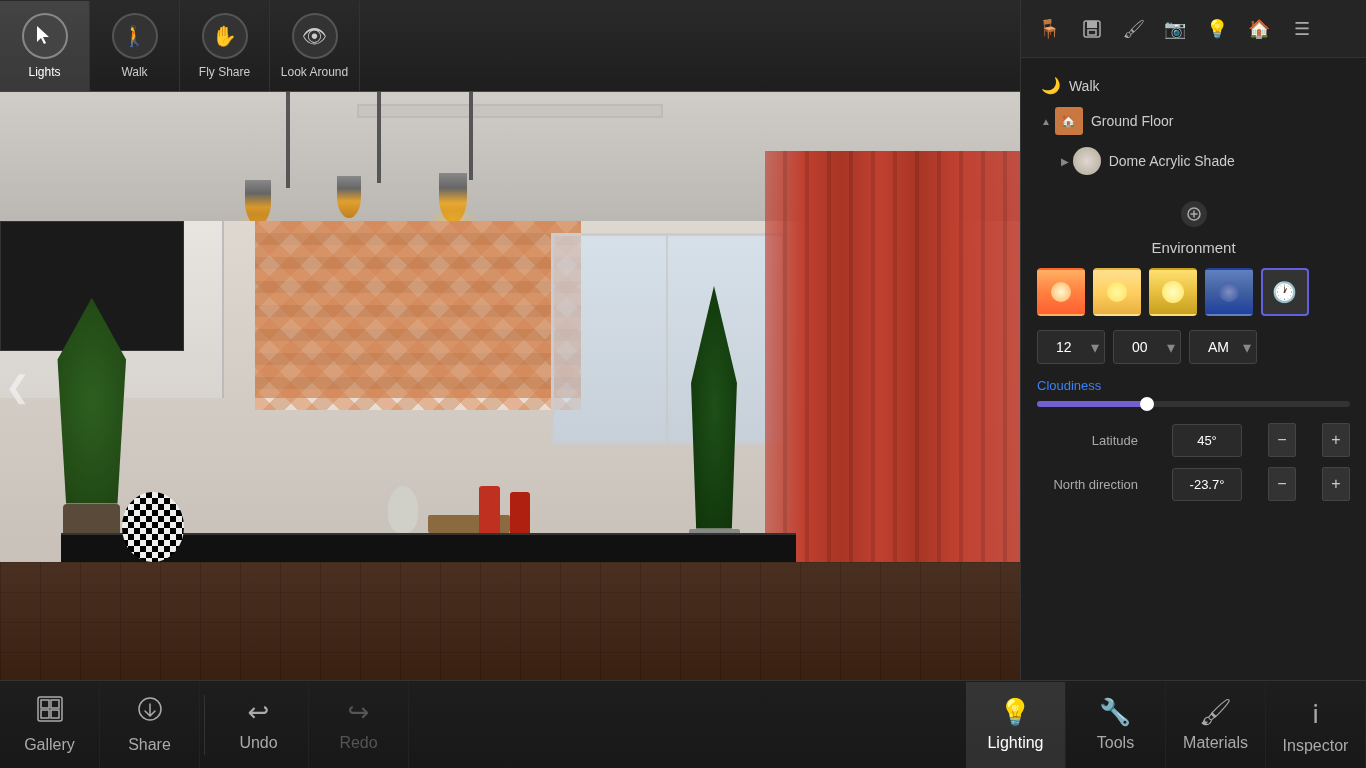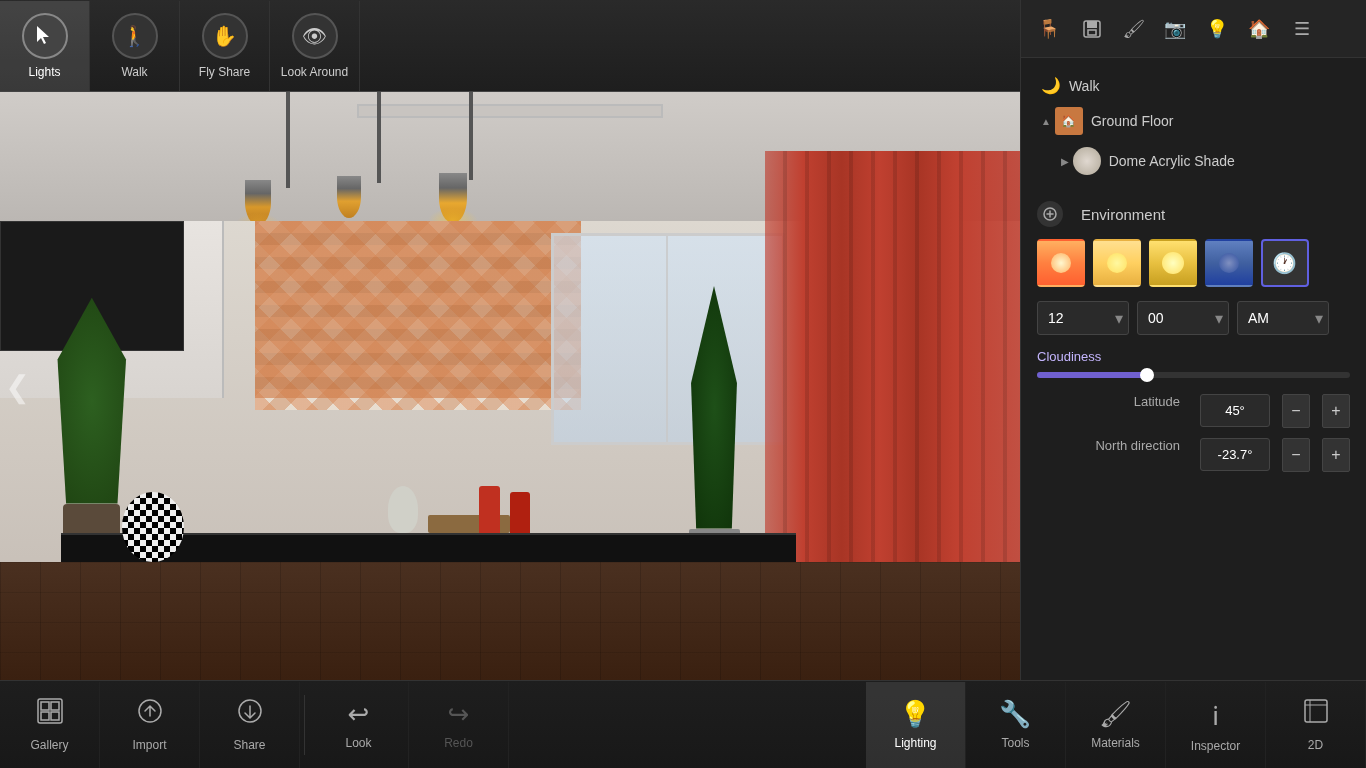--- a/index.html
+++ b/index.html
@@ -65,73 +65,73 @@
     .tree-item {
       display: flex; align-items: center; padding: 6px 4px; color: #ccc; font-size: 14px; cursor: pointer;
     }
     .tree-item .tree-icon { margin-right: 8px; font-size: 16px; }
     .tree-item .item-thumb { width: 28px; height: 28px; background: #b87040; border-radius: 3px; margin-right: 8px; display: flex; align-items: center; justify-content: center; }
     .tree-indent { margin-left: 20px; }
     .expand-arrow { color: #888; margin-right: 4px; font-size: 10px; }
 
     
     .env-section { padding: 8px 16px; }
-    .env-header { display: flex; align-items: center; gap: 18px; color: #ccc; font-size: 15px; margin-bottom: 12px; cursor: pointer; }
+    .env-header { display: flex; align-items: center; gap: 12px; color: #ccc; font-size: 15px; margin-bottom: 12px; cursor: pointer; flex-direction: column; }
     .env-toggle { width: 26px; height: 26px; background: #333; border-radius: 50%; display: flex; align-items: center; justify-content: center; color: #aaa; font-size: 14px; }
 
     
     .time-presets { display: flex; gap: 8px; margin-bottom: 14px; flex-wrap: wrap; }
     .time-preset {
       width: 48px; height: 48px; border-radius: 4px; cursor: pointer;
       display: flex; flex-direction: column; align-items: center; justify-content: center;
       border: 2px solid transparent; position: relative; overflow: hidden;
     }
     .time-preset.selected { border-color: #6060e0; }
     .tp-dawn { background: linear-gradient(180deg, #ffb060 0%, #ff8040 50%, #ff6030 100%); }
     .tp-morning { background: linear-gradient(180deg, #ffe090 0%, #ffd060 50%, #e8b040 100%); }
     .tp-noon { background: linear-gradient(180deg, #ffe070 0%, #e8c040 50%, #c8a020 100%); }
     .tp-afternoon { background: linear-gradient(180deg, #6080c0 0%, #4060a0 50%, #2040a0 100%); }
     .tp-custom { background: #333; border: 2px solid #6060e0; display: flex; align-items: center; justify-content: center; }
     .tp-clock-icon { font-size: 20px; }
 
     
     .time-row { display: flex; gap: 8px; margin-bottom: 14px; align-items: center; }
     .time-select {
-      background: #2a2a2a; border: 1px solid #444; color: #fff; padding: 8px 10px;
+      background: #2a2a2a; border: 1px solid #444; color: #fff; padding: 8px 18px;
       font-size: 14px; border-radius: 3px; appearance: none; cursor: pointer;
-      width: 92px;
+      width: 68px;
     }
     .select-wrapper { position: relative; }
     .select-wrapper::after { content: '▾'; position: absolute; right: 6px; top: 50%; transform: translateY(-50%); color: #888; pointer-events: none; }
 
     
-    .cloud-label { color: #c4b5fd; font-size: 13px; margin-bottom: 8px; }
+    .cloud-label { color: #3b82f6; font-size: 13px; margin-bottom: 8px; }
     .slider-track { height: 6px; background: #333; border-radius: 3px; position: relative; margin-bottom: 16px; }
     .slider-fill { height: 100%; width: 35%; background: #7060d0; border-radius: 3px; }
     .slider-thumb { position: absolute; left: 35%; top: 50%; transform: translate(-50%, -50%); width: 14px; height: 14px; background: #fff; border-radius: 50%; cursor: pointer; }
 
     
-    .param-row { display: flex; align-items: flex-start; margin-bottom: 10px; gap: 12px; }
+    .param-row { display: flex; align-items: center; margin-bottom: 10px; gap: 26px; }
     .param-label { color: #aaa; font-size: 13px; flex: 1; text-align: right; padding-right: 8px; }
     .param-value { background: #2a2a2a; border: 1px solid #444; color: #fff; padding: 8px 10px; font-size: 13px; border-radius: 3px; width: 70px; text-align: center; }
     .param-btn { width: 28px; height: 34px; background: #333; border: 1px solid #444; color: #ccc; display: flex; align-items: center; justify-content: center; cursor: pointer; font-size: 16px; border-radius: 2px; }
 
     
     #bottom-toolbar {
       position: absolute; bottom: 0; left: 0; width: 1366px; height: 88px;
       background: linear-gradient(180deg, #1e1e1e 0%, #181818 100%);
       display: flex; align-items: center; border-top: 1px solid #333; z-index: 10;
     }
     .bottom-btn {
       display: flex; flex-direction: column; align-items: center; justify-content: center;
       width: 100px; height: 86px; cursor: pointer; color: #aaa; gap: 6px; border-right: 1px solid #222;
     }
     .bottom-btn.active { color: #fff; background: rgba(255,255,255,0.1); }
     .bottom-btn .b-icon { font-size: 26px; }
-    .bottom-btn span.b-label { font-size: 12px; }
+    .bottom-btn span.b-label { font-size: 16px; }
 
     
     .divider-v { width: 1px; height: 60px; background: #333; margin: 0 4px; }
   </style>
 </head>
 <body>
 
 <div id="top-toolbar">
   <div class="tool-btn active">
     <div class="icon-circle">
@@ -378,40 +378,31 @@
           <rect x="5" y="15" width="8" height="8" stroke="#aaa" stroke-width="1.5"></rect>
           <rect x="15" y="15" width="8" height="8" stroke="#aaa" stroke-width="1.5"></rect>
         </svg>
     </span>
     <span class="b-label">Gallery</span>
   </div>
   <div class="bottom-btn">
     <span class="b-icon">
       <svg width="28" height="28" viewBox="0 0 28 28" fill="none">
           <circle cx="14" cy="14" r="11" stroke="#aaa" stroke-width="1.5"></circle>
-          <path d="M14 9v10M9 14l5-5 5 5" stroke="#aaa" stroke-width="1.5" stroke-linecap="round"></path>
-        </svg>
-    </span>
-    <span class="b-label">Import</span>
-  </div>
-  <div class="bottom-btn">
-    <span class="b-icon">
-      <svg width="28" height="28" viewBox="0 0 28 28" fill="none">
-          <circle cx="14" cy="14" r="11" stroke="#aaa" stroke-width="1.5"></circle>
           <path d="M14 9v10M9 16l5 5 5-5" stroke="#aaa" stroke-width="1.5" stroke-linecap="round"></path>
         </svg>
     </span>
     <span class="b-label">Share</span>
   </div>
 
   <div class="divider-v"></div>
 
   <div class="bottom-btn">
     <span class="b-icon">↩</span>
-    <span class="b-label">Look</span>
+    <span class="b-label">Undo</span>
   </div>
   <div class="bottom-btn" style="color:#555;">
     <span class="b-icon" style="color:#555;">↪</span>
     <span class="b-label" style="color:#555;">Redo</span>
   </div>
 
   <div style="flex:1;"></div>
 
   <div class="bottom-btn active">
     <span class="b-icon">💡</span>
@@ -422,22 +413,13 @@
     <span class="b-label">Tools</span>
   </div>
   <div class="bottom-btn">
     <span class="b-icon">🖌</span>
     <span class="b-label">Materials</span>
   </div>
   <div class="bottom-btn">
     <span class="b-icon">ℹ</span>
     <span class="b-label">Inspector</span>
   </div>
-  <div class="bottom-btn">
-    <span class="b-icon">
-      <svg width="28" height="28" viewBox="0 0 28 28" fill="none">
-          <rect x="3" y="3" width="22" height="22" rx="2" stroke="#aaa" stroke-width="1.5"></rect>
-          <path d="M3 8h22M8 3v22" stroke="#aaa" stroke-width="1"></path>
-        </svg>
-    </span>
-    <span class="b-label">2D</span>
-  </div>
 </div>
 
 </body></html>

